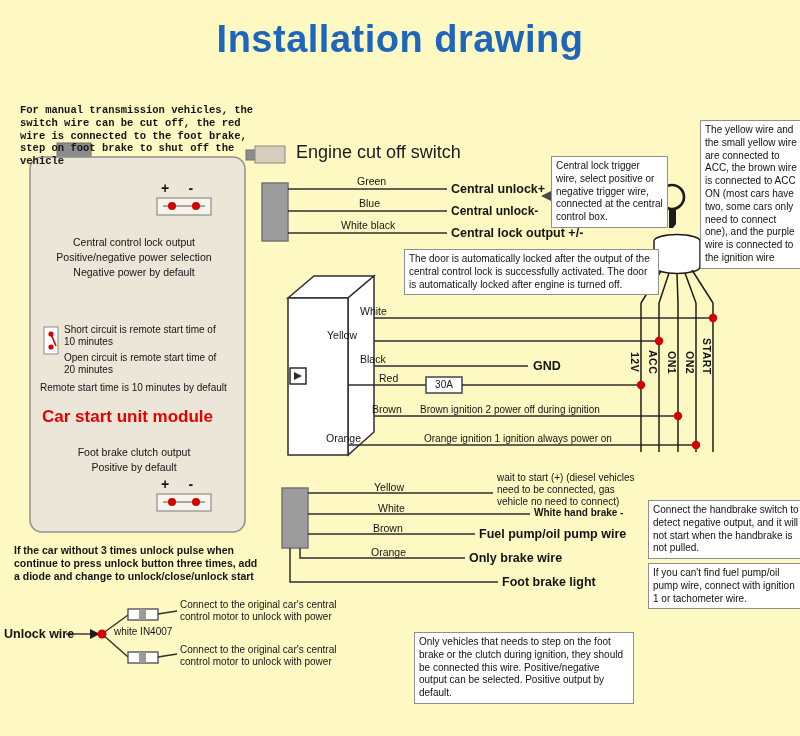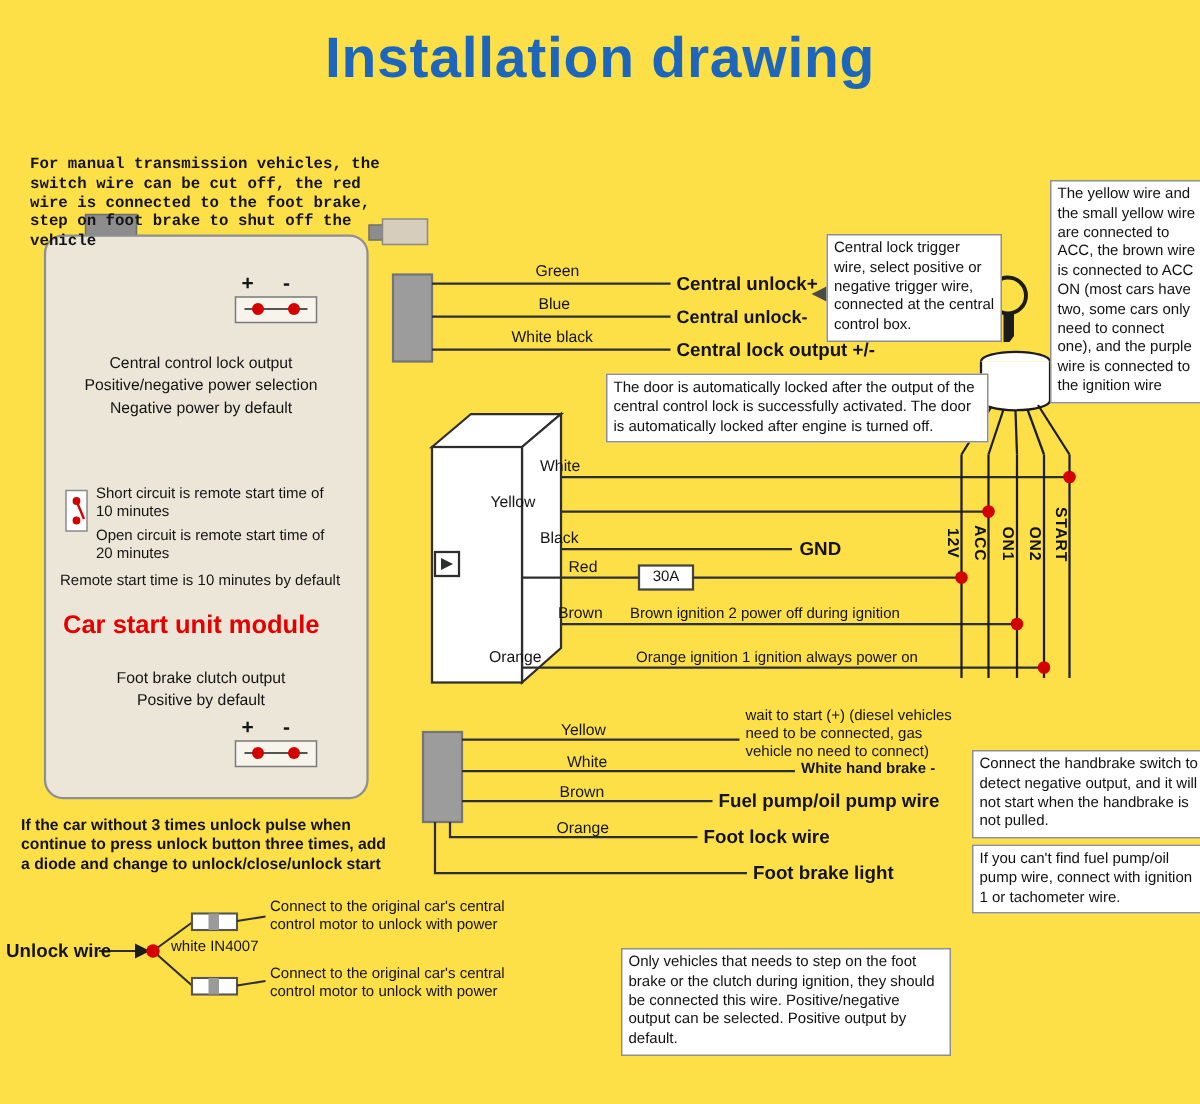--- a/index.html
+++ b/index.html
@@ -1,16 +1,16 @@
 <!DOCTYPE html>
 <html><head>
 <meta charset="utf-8">
 <style>
   html,body{margin:0;padding:0;background:#fff;font-family:"Liberation Sans",sans-serif;}
-  #canvas{position:relative;width:800px;height:736px;background:#fde047;overflow:hidden;}
+  #canvas{position:relative;width:800px;height:736px;background:#fef9c3;overflow:hidden;}
   svg.layer{position:absolute;left:0;top:0;}
   .lbl{position:absolute;color:#141414;font-size:11px;line-height:1.22;white-space:nowrap;}
   .wrap{white-space:normal;}
   .b{font-weight:700;}
   .c{text-align:center;}
   .pre{white-space:pre-line;margin-top:32px;}
   .callout{position:absolute;border:1px solid #8f8f8f;background:#fff;color:#111;font-size:10px;line-height:1.28;padding:3px 4px;white-space:normal;}
   .vert{writing-mode:vertical-rl;font-weight:700;font-size:10.5px;letter-spacing:.5px;color:#111;}
   .title{position:absolute;left:0;top:18px;width:800px;text-align:center;font-size:38px;font-weight:700;color:#1d66bb;letter-spacing:.5px;}
   .red{color:#e50000;}
@@ -115,20 +115,21 @@
       <line x1="158" y1="614" x2="177" y2="611"></line>
       <rect x="128" y="652" width="30" height="11" fill="#fff" stroke="#555"></rect>
       <rect x="139" y="652" width="7" height="11" fill="#9a9a9a" stroke="none"></rect>
       <line x1="158" y1="657" x2="177" y2="654"></line>
     </g>
   </svg>
 
   <div class="title">Installation drawing</div>
 
   <div class="lbl wrap b" style="left:20px;top:104px;width:240px;font-size:10.5px;font-family:Liberation Mono, monospace;">For manual transmission vehicles, the switch wire can be cut off, the red wire is connected to the foot brake, step on foot brake to shut off the vehicle</div>
+  <div class="lbl" style="left:296px;top:142px;font-size:18px;color:#1a1a1a;">Engine cut off switch</div>
 
   <div class="lbl b" style="left:161px;top:180px;font-size:14px;">+&nbsp;&nbsp;&nbsp;&nbsp;&nbsp;-</div>
   <div class="lbl c" style="left:45px;top:236px;width:178px;font-size:10.5px;">Central control lock output</div>
   <div class="lbl c" style="left:45px;top:251px;width:178px;font-size:10.5px;">Positive/negative power selection</div>
   <div class="lbl c" style="left:45px;top:266px;width:178px;font-size:10.5px;">Negative power by default</div>
   <div class="lbl wrap" style="left:64px;top:324px;width:162px;font-size:10px;">Short circuit is remote start time of 10 minutes</div>
   <div class="lbl wrap" style="left:64px;top:352px;width:162px;font-size:10px;">Open circuit is remote start time of 20 minutes</div>
   <div class="lbl" style="left:40px;top:382px;font-size:10px;">Remote start time is 10 minutes by default</div>
   <div class="lbl c b red" style="left:30px;top:407px;width:195px;font-size:17px;">Car start unit module</div>
   <div class="lbl c" style="left:45px;top:446px;width:178px;font-size:10.5px;">Foot brake clutch output</div>
@@ -163,21 +164,21 @@
   <div class="lbl vert" style="left:683px;top:351px;">ON2</div>
   <div class="lbl vert" style="left:700px;top:338px;">START</div>
 
   <div class="lbl" style="left:374px;top:481px;font-size:10.5px;">Yellow</div>
   <div class="lbl wrap" style="left:497px;top:472px;width:150px;font-size:10px;">wait to start (+)  (diesel vehicles need to be connected, gas vehicle no need to connect)</div>
   <div class="lbl" style="left:378px;top:502px;font-size:10.5px;">White</div>
   <div class="lbl b" style="left:534px;top:507px;font-size:10px;">White hand brake -</div>
   <div class="lbl" style="left:373px;top:522px;font-size:10.5px;">Brown</div>
   <div class="lbl b" style="left:479px;top:527px;font-size:12.5px;">Fuel pump/oil pump wire</div>
   <div class="lbl" style="left:371px;top:546px;font-size:10.5px;">Orange</div>
-  <div class="lbl b" style="left:469px;top:551px;font-size:12.5px;">Foot lock wire</div>
+  <div class="lbl b" style="left:469px;top:551px;font-size:12.5px;">Only brake wire</div>
   <div class="lbl b" style="left:502px;top:575px;font-size:12.5px;">Foot brake light</div>
 
   <div class="callout" style="left:648px;top:500px;width:147px;">Connect the handbrake switch to detect negative output, and it will not start when the handbrake is not pulled.</div>
   <div class="callout" style="left:648px;top:563px;width:147px;">If you can't find fuel pump/oil pump wire, connect with ignition 1 or tachometer wire.</div>
   <div class="callout pre" style="left:414px;top:600px;width:210px;">Only vehicles that needs to step on the foot brake or the clutch during ignition, they should be connected this wire.
 Positive/negative output can be selected.
 Positive output by default.</div>
 
   <div class="lbl wrap b" style="left:14px;top:544px;width:252px;font-size:10.5px;">If the car without 3 times unlock pulse when continue to press unlock button three times, add a diode and change to unlock/close/unlock start</div>
   <div class="lbl b" style="left:4px;top:627px;font-size:12.5px;">Unlock wire</div>

